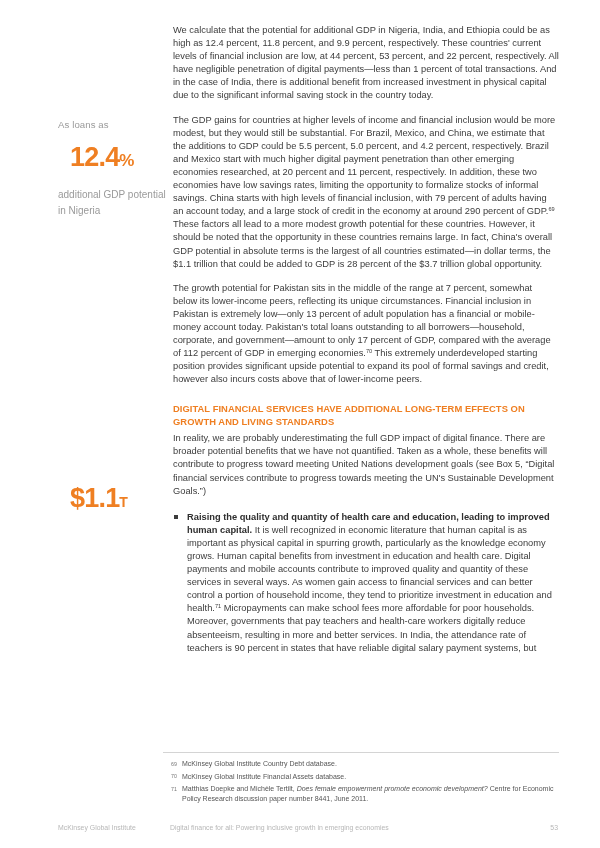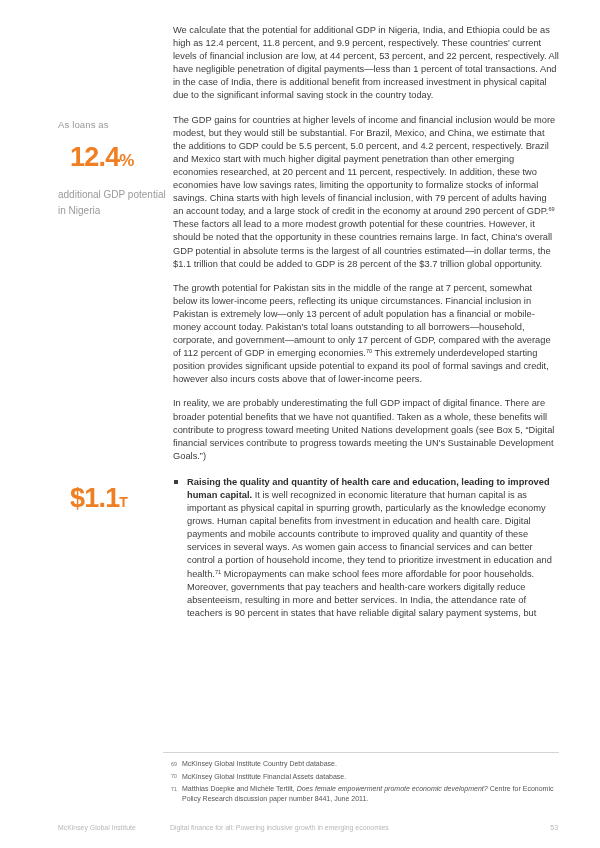--- a/index.html
+++ b/index.html
@@ -188,20 +188,21 @@
   </div>
 
   <div class="body-col">
 
     <p class="para">We calculate that the potential for additional GDP in Nigeria, India, and Ethiopia could be as high as 12.4 percent, 11.8 percent, and 9.9 percent, respectively. These countries' current levels of financial inclusion are low, at 44 percent, 53 percent, and 22 percent, respectively. All have negligible penetration of digital payments—less than 1 percent of total transactions. And in the case of India, there is additional benefit from increased investment in physical capital due to the significant informal saving stock in the country today.</p>
 
     <p class="para"><span>The GDP gains for countries at higher levels of income and financial inclusion would be more modest, but they would still be substantial. For Brazil, Mexico, and China, we estimate that the additions to GDP could be 5.5 percent, 5.0 percent, and 4.2 percent, respectively. Brazil and Mexico start with much higher digital payment penetration than other emerging economies researched, at 20 percent and 11 percent, respectively. In addition, these two economies have low savings rates, limiting the opportunity to formalize stocks of informal savings. China starts with high levels of financial inclusion, with 79 percent of adults having an account today, and a large stock of credit in the economy at around 290 percent of GDP.</span><sup class="fn">69</sup> <span>These factors all lead to a more modest growth potential for these countries. However, it should be noted that the opportunity in these countries remains large. In fact, China's overall GDP potential in absolute terms is the largest of all countries estimated—in dollar terms, the $1.1 trillion that could be added to GDP is 28 percent of the $3.7 trillion global opportunity.</span></p>
 
     <p class="para"><span>The growth potential for Pakistan sits in the middle of the range at 7 percent, somewhat below its lower-income peers, reflecting its unique circumstances. Financial inclusion in Pakistan is extremely low—only 13 percent of adult population has a financial or mobile-money account today. Pakistan's total loans outstanding to all borrowers—household, corporate, and government—amount to only 17 percent of GDP, compared with the average of 112 percent of GDP in emerging economies.</span><sup class="fn">70</sup> <span>This extremely underdeveloped starting position provides significant upside potential to expand its pool of formal savings and credit, however also incurs costs above that of lower-income peers.</span></p>
 
+    <h2 class="section-head">DIGITAL FINANCIAL SERVICES HAVE ADDITIONAL LONG-TERM EFFECTS ON GROWTH AND LIVING STANDARDS</h2>
 
     <p class="para">In reality, we are probably underestimating the full GDP impact of digital finance. There are broader potential benefits that we have not quantified. Taken as a whole, these benefits will contribute to progress toward meeting United Nations development goals (see Box 5, “Digital financial services contribute to progress towards meeting the UN's Sustainable Development Goals.”)</p>
 
     <ul class="bullets">
       <li><span class="sq"></span><b>Raising the quality and quantity of health care and education, leading to improved human capital.</b><span> It is well recognized in economic literature that human capital is as important as physical capital in spurring growth, particularly as the knowledge economy grows. Human capital benefits from investment in education and health care. Digital payments and mobile accounts contribute to improved quality and quantity of these services in several ways. As women gain access to financial services and can better control a portion of household income, they tend to prioritize investment in education and health.</span><sup class="fn">71</sup><span> Micropayments can make school fees more affordable for poor households. Moreover, governments that pay teachers and health-care workers digitally reduce absenteeism, resulting in more and better services. In India, the attendance rate of teachers is 90 percent in states that have reliable digital salary payment systems, but</span></li>
     </ul>
 
   </div>
 
   <div class="footnotes">

